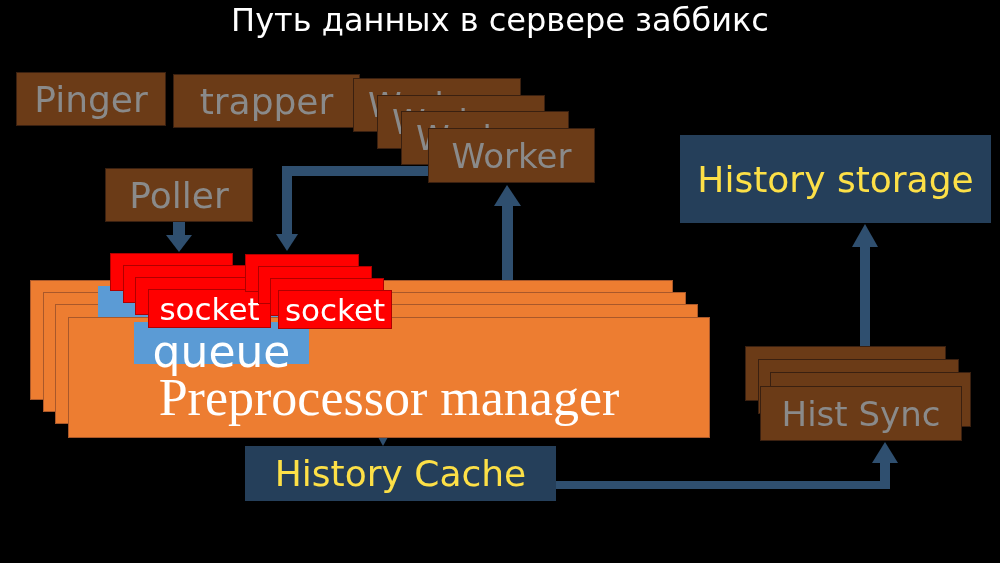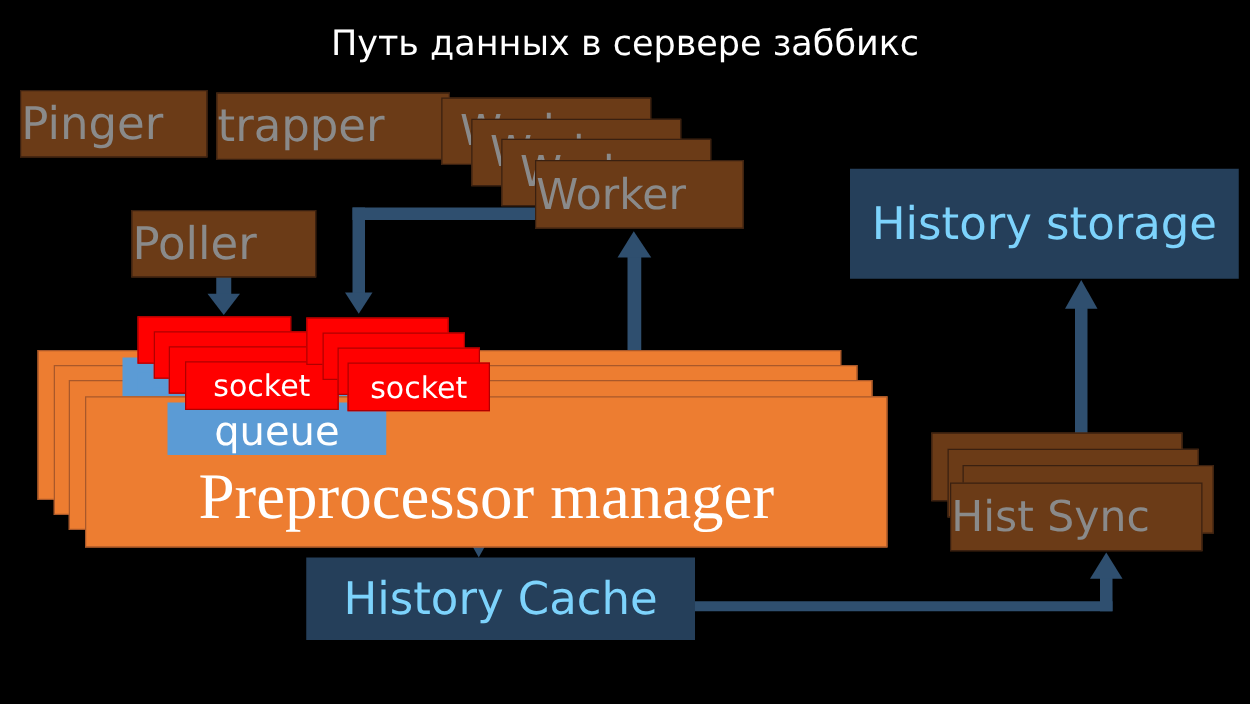--- a/index.html
+++ b/index.html
@@ -1,25 +1,25 @@
 <!DOCTYPE html>
 <html><head>
 <meta charset="utf-8">
 <style>
   html, body { margin:0; padding:0; }
   body { width:1000px; height:563px; background:#000; position:relative; overflow:hidden;
          font-family:"DejaVu Sans", "Liberation Sans", sans-serif; }
   .abs { position:absolute; box-sizing:border-box; }
-  .title { left:0; top:18px; width:1000px; text-align:center; color:#fff; font-size:28px; }
-  .brown { background:#6b3b17; color:#8a8a8a; display:flex; align-items:center; justify-content:flex-start;
+  .title { left:0; top:1px; width:1000px; text-align:center; color:#fff; font-size:32px; }
+  .brown { background:#6b3b17; color:#8a8a8a; display:flex; align-items:center; justify-content:center;
            border:1px solid #3a2010; }
-  .navy { background:#253f5a; color:#7dd3fc; display:flex; align-items:center; justify-content:center; }
+  .navy { background:#253f5a; color:#fde047; display:flex; align-items:center; justify-content:center; }
   .orange { background:#ed7d31; border:1px solid #a9582a; }
-  .red { background:#ff0000; border:1px solid #b00000; color:#fff; display:flex; align-items:center; justify-content:center; font-size:24px; }
-  .blue { background:#5b9bd5; color:#fff; display:flex; justify-content:center; font-size:32px; }
+  .red { background:#ff0000; border:1px solid #b00000; color:#fff; display:flex; align-items:center; justify-content:center; font-size:31px; }
+  .blue { background:#5b9bd5; color:#fff; display:flex; justify-content:center; font-size:44px; }
   .big { color:#fff; font-size:52px; display:flex; align-items:center; justify-content:center;font-family:Liberation Serif, serif; }
   svg.arrows { position:absolute; left:0; top:0; }
   .lbl { white-space:nowrap; }
 </style>
 </head>
 <body>
 
 <div class="abs title">Путь данных в сервере заббикс</div>
 
 <svg class="arrows" width="1000" height="563">
@@ -103,15 +103,15 @@
   <span class="lbl">socket</span>
 </div>
 
 <div class="abs brown" style="left:745px;top:346px;width:201px;height:55px;"></div>
 <div class="abs brown" style="left:758px;top:359px;width:201px;height:55px;"></div>
 <div class="abs brown" style="left:770px;top:372px;width:201px;height:55px;"></div>
 <div class="abs brown" style="left:760px;top:386px;width:202px;height:55px;font-size:34px;">
   <span class="lbl">Hist Sync</span>
 </div>
 
-<div class="abs navy" style="left:245px;top:446px;width:311px;height:66px;font-size:36px;">
+<div class="abs navy" style="left:245px;top:446px;width:311px;height:55px;font-size:36px;">
   <span class="lbl">History Cache</span>
 </div>
 
 </body></html>

